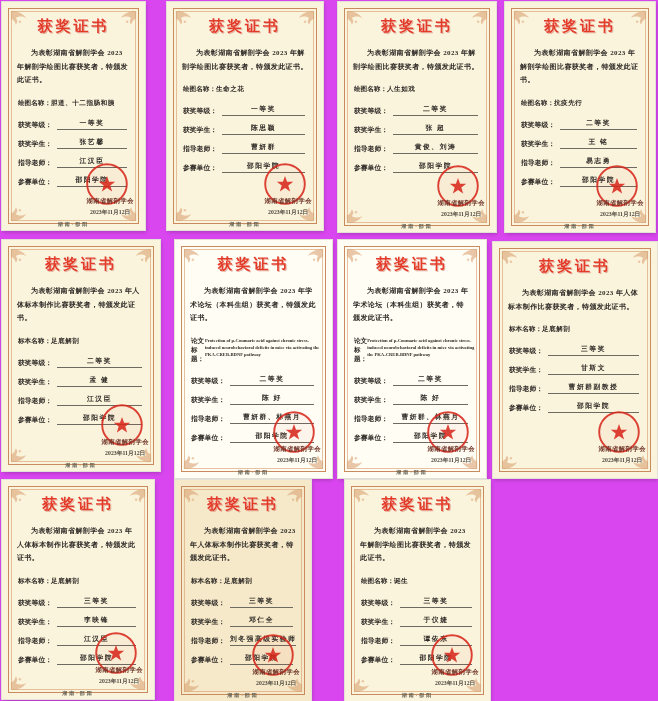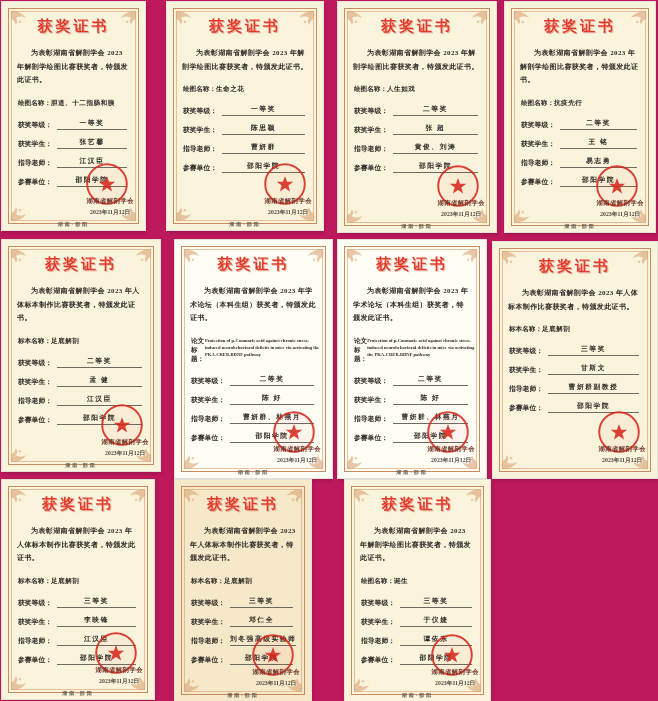--- a/index.html
+++ b/index.html
@@ -4,21 +4,21 @@
 <style>
   :root{
     --title-red:#e23b28;
     --seal-red:#d7281c;
     --frame:#c98a5e;
     --frame2:#d8a173;
     --ink:#2e2a26;
   }
   html,body{margin:0;padding:0;background:#ffffff;}
   body{font-family:"Liberation Serif", serif; color:var(--ink);}
-  #board{position:relative;width:658px;height:701px;background:#be185d;overflow:hidden;}
+  #board{position:relative;width:658px;height:701px;background:#d946ef;overflow:hidden;}
   .cert{
     position:absolute; box-sizing:border-box;
     background:#fbf4dd;
     box-shadow:0 0 0 1px #e3e0d6, 1px 2px 4px rgba(0,0,0,.22);
     overflow:hidden;
   }
   .cert.v-white{background:#fffdf4;}
   .cert.v-tan{background:#f6e9c9;}
   .cert .frame{position:absolute; inset:6px; border:1px solid var(--frame); pointer-events:none;}
   .cert .frame:after{content:""; position:absolute; inset:2px; border:1px solid var(--frame2); opacity:.65;}

